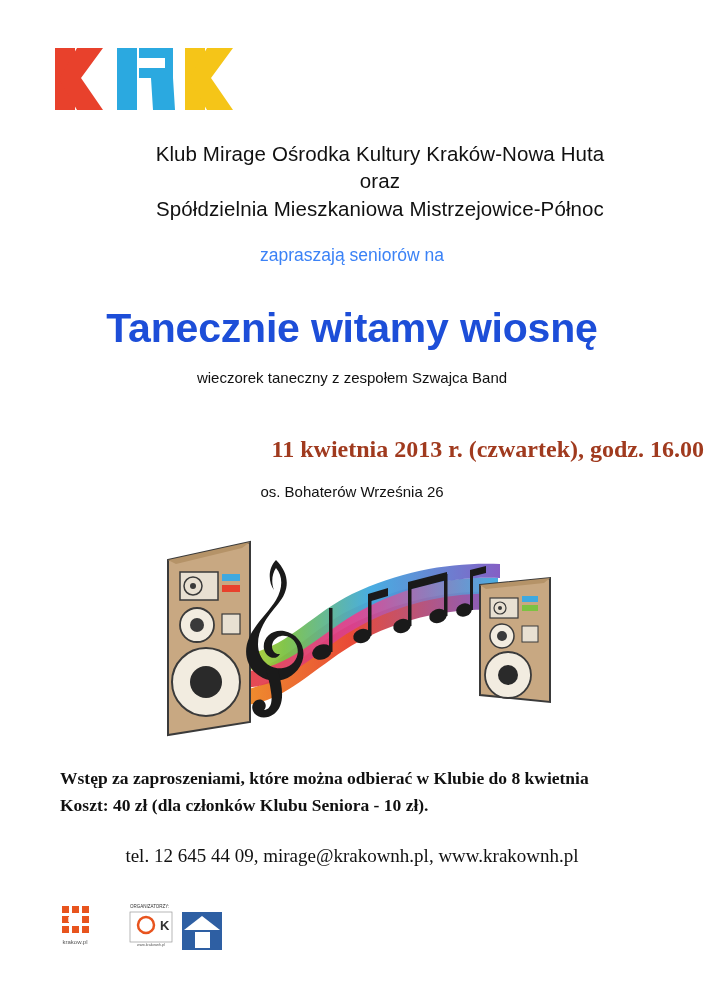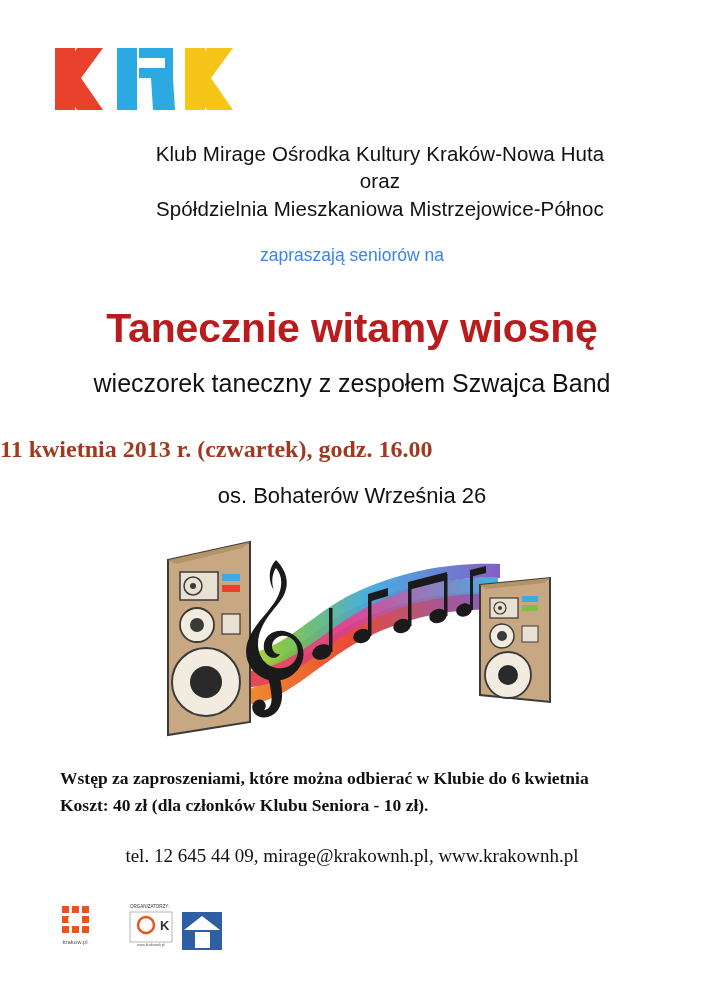--- a/index.html
+++ b/index.html
@@ -59,52 +59,52 @@
 
   
   .main-title {
     position: absolute;
     left: 0;
     top: 305px;
     width: 704px;
     text-align: center;
     font-size: 41px;
     font-weight: bold;
-    color: #b91c1c;
+    color: #1d4ed8;
     letter-spacing: -0.2px;
   }
   .subtitle {
     position: absolute;
     left: 0;
     top: 369px;
     width: 704px;
     text-align: center;
-    font-size: 25px;
+    font-size: 15px;
     color: #111111;
   }
 
   
   .date-line {
     position: absolute;
     left: 0;
     top: 436px;
     width: 704px;
-    text-align: left;
+    text-align: right;
     font-size: 24px;
     font-weight: bold;
     color: #a03a1e;
     font-family: "Liberation Serif", serif;
   }
   .place-line {
     position: absolute;
     left: 0;
     top: 483px;
     width: 704px;
     text-align: center;
-    font-size: 22px;
+    font-size: 15px;
     color: #111111;
   }
 
   
   .illustration {
     position: absolute;
     left: 150px;
     top: 530px;
     width: 420px;
     height: 215px;
@@ -260,21 +260,21 @@
         <rect x="294" y="44" width="3.5" height="42"></rect>
         <path d="M258,52 L297,42 L297,50 L258,60 Z"></path>
         <ellipse cx="314" cy="80" rx="8" ry="6.5" transform="rotate(-20 314 80)"></ellipse>
         <rect x="320" y="40" width="3" height="40"></rect>
         <path d="M320,40 L336,36 L336,43 L320,47 Z"></path>
       </g>
     </svg>
   </div>
 
   <div class="info-block">
-    <div>Wstęp za zaproszeniami, które można odbierać w Klubie do 6 kwietnia</div>
+    <div>Wstęp za zaproszeniami, które można odbierać w Klubie do 8 kwietnia</div>
     <div>Koszt: 40 zł (dla członków Klubu Seniora - 10 zł).</div>
   </div>
 
   <div class="contact-line">tel. 12 645 44 09, mirage@krakownh.pl, www.krakownh.pl</div>
 
   <div class="footer-logos">
     <svg width="260" height="70" viewBox="0 0 260 70" xmlns="http://www.w3.org/2000/svg">
 
       <g>
         <rect x="12" y="6" width="7" height="7" fill="#e8541e"></rect>

